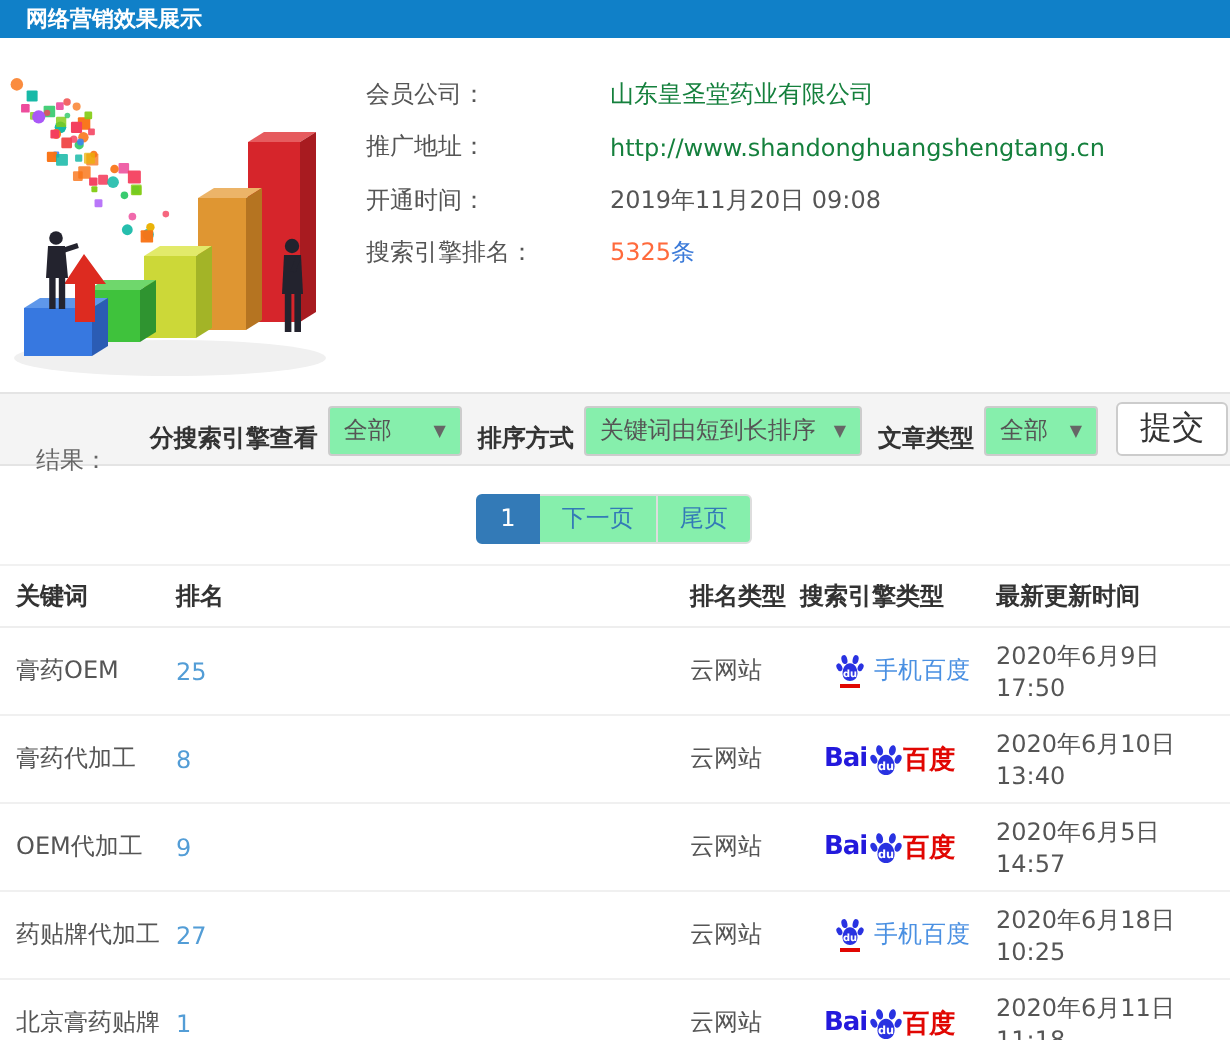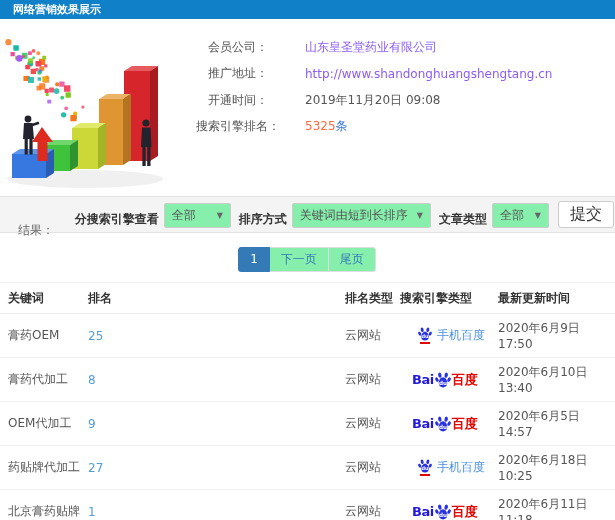--- a/index.html
+++ b/index.html
@@ -8,23 +8,23 @@
 
   
   .titlebar { height:19px; background:#1080c8; color:#fff; font-size:11px;
     font-weight:bold; line-height:19px; padding-left:13px; }
 
   
   .info-section { position:relative; height:177px; background:#fff; }
   .illustration { position:absolute; left:0; top:12px; width:190px; height:162px; }
   .info-list { position:absolute; left:183px; top:15px; width:432px; }
   .info-row { display:flex; align-items:center; height:26.5px; font-size:12px; }
-  .info-label { width:110px; text-align:center; color:#555; flex:none; }
+  .info-label { width:110px; text-align:left; color:#555; flex:none; }
   .info-value { margin-left:12px; }
-  .v-link { color:#8b5cf6; text-decoration:none; }
+  .v-link { color:#15803d; text-decoration:none; }
   .v-plain { color:#555; }
   .count-num { color:#ff6a3c; }
   .count-suffix { color:#3a7ad9; }
 
   
   .filter-bar { height:37px; background:#f4f4f4; border-top:1px solid #e4e4e4;
     border-bottom:1px solid #e4e4e4; display:flex; align-items:center; font-size:12px; }
   .result-label { margin-left:18px; color:#666;margin-top:32px; }
   .filter-controls { margin-left:auto; display:flex; align-items:flex-end; }
   .f-label { font-weight:bold; color:#333; margin:0 5px 0 8px; }

